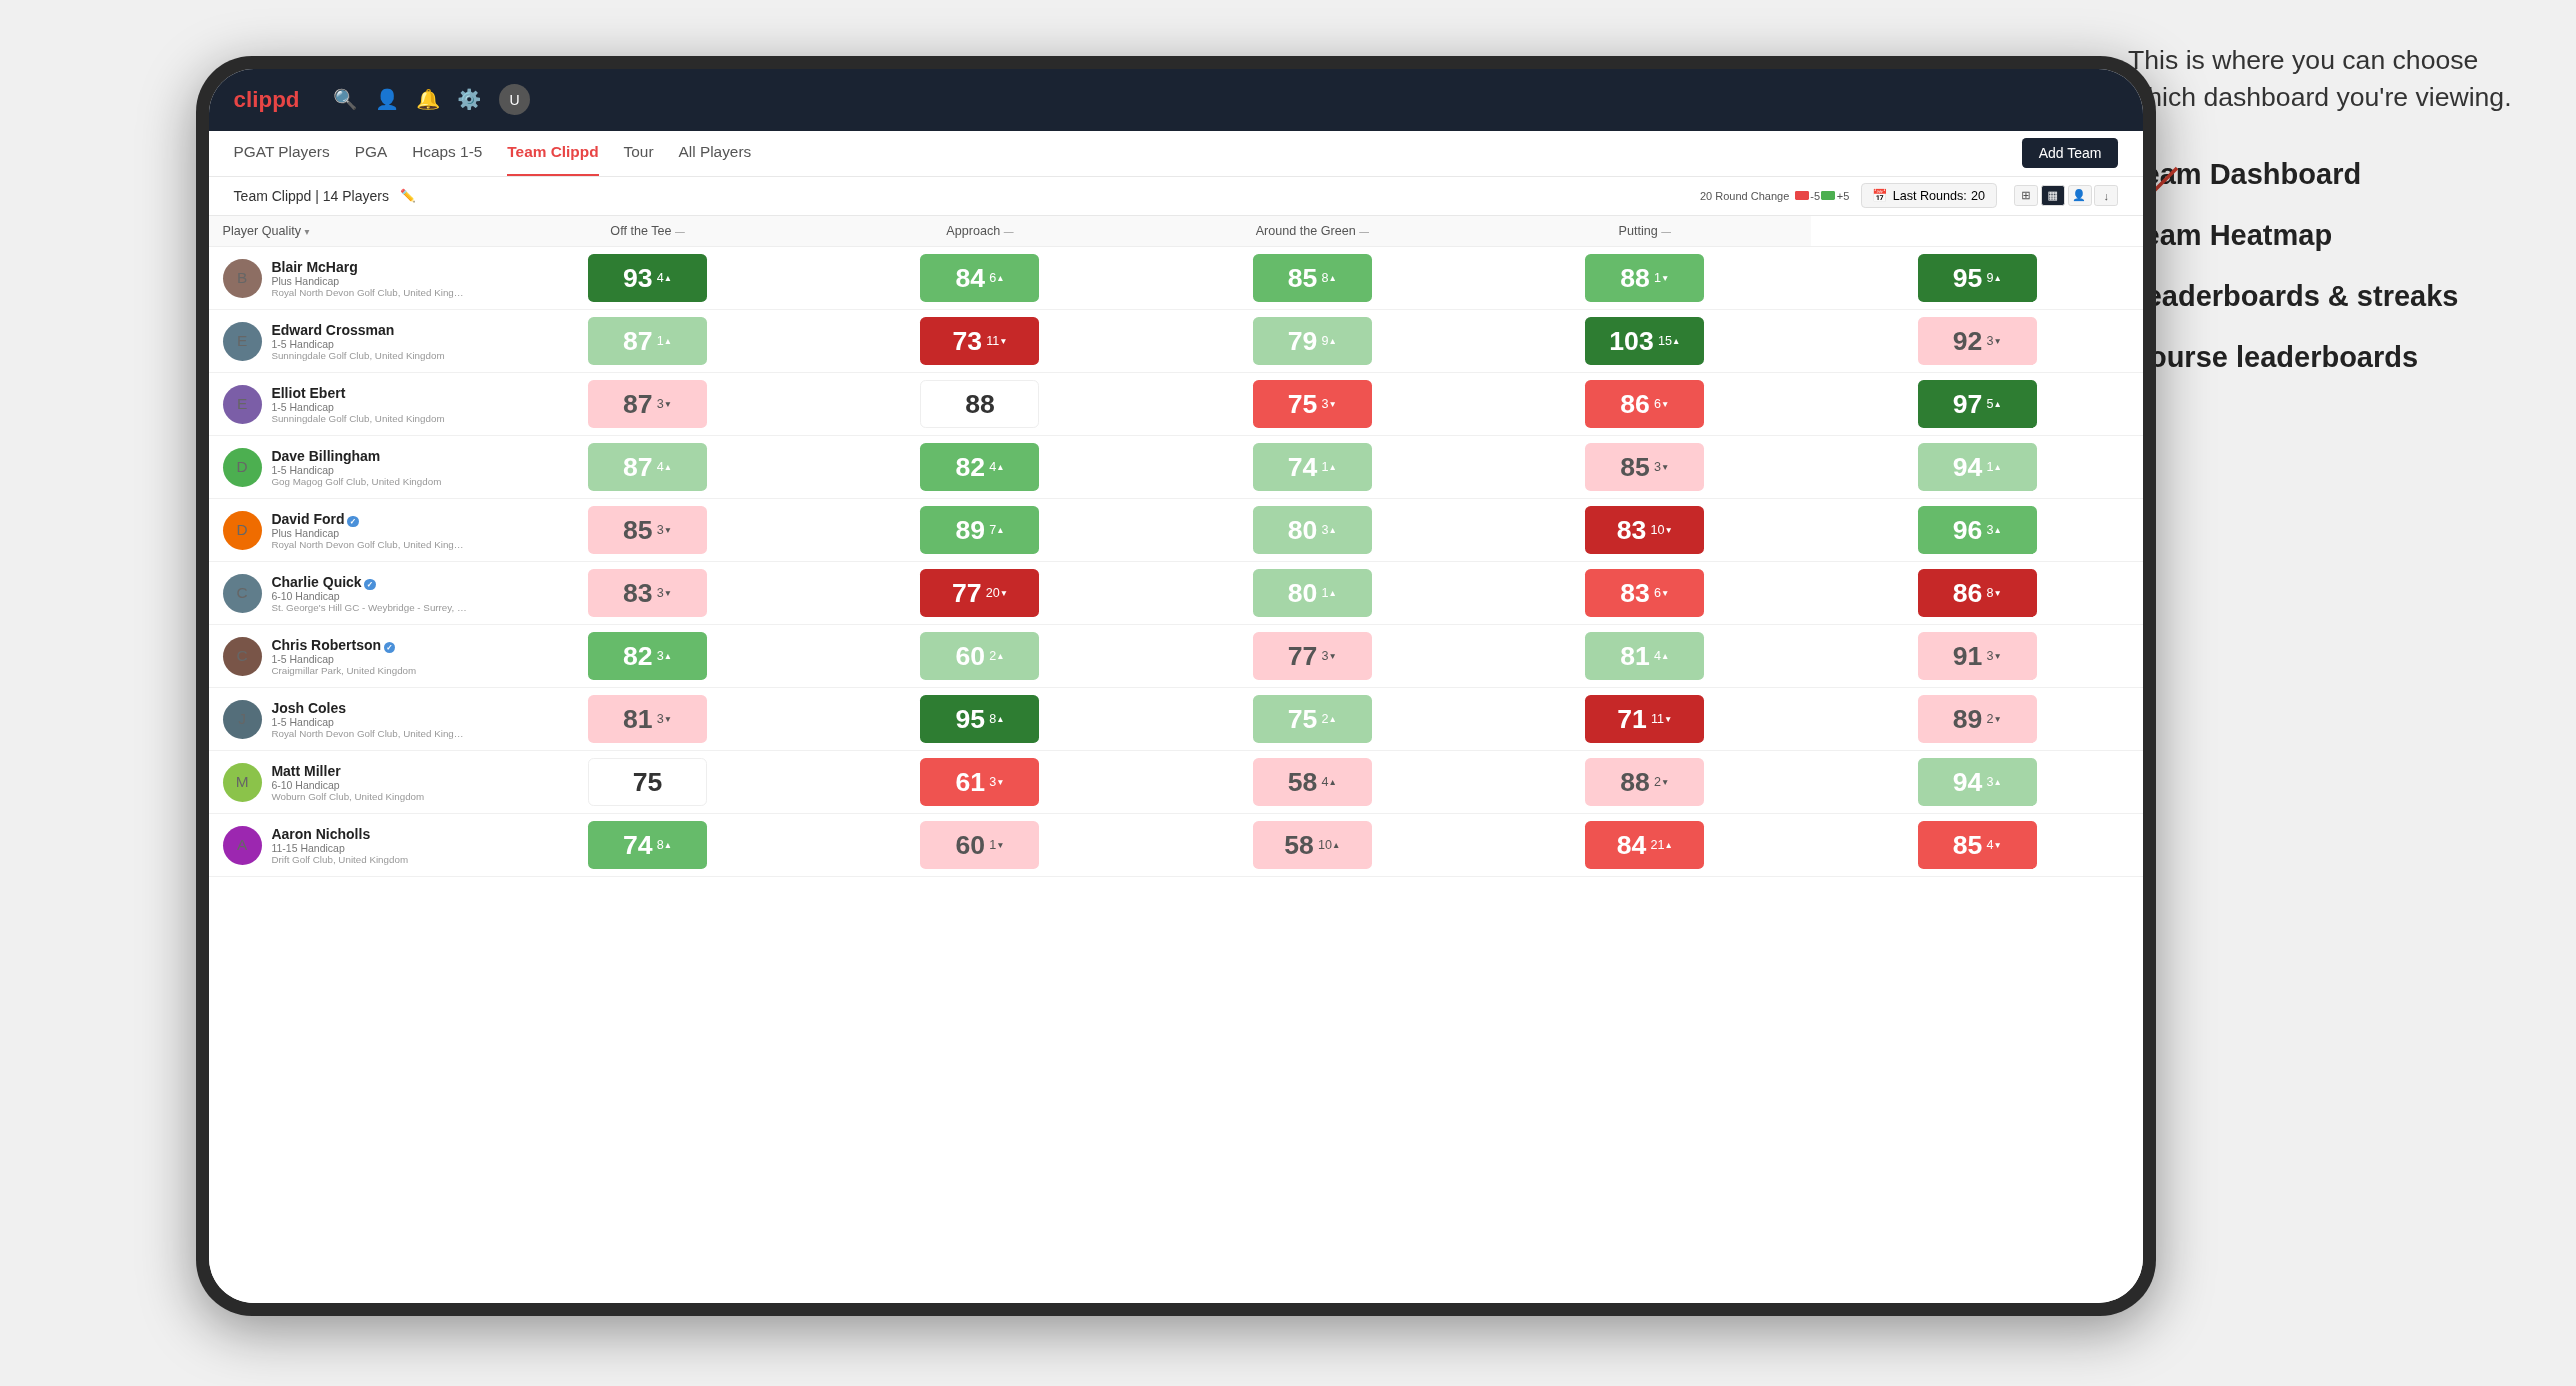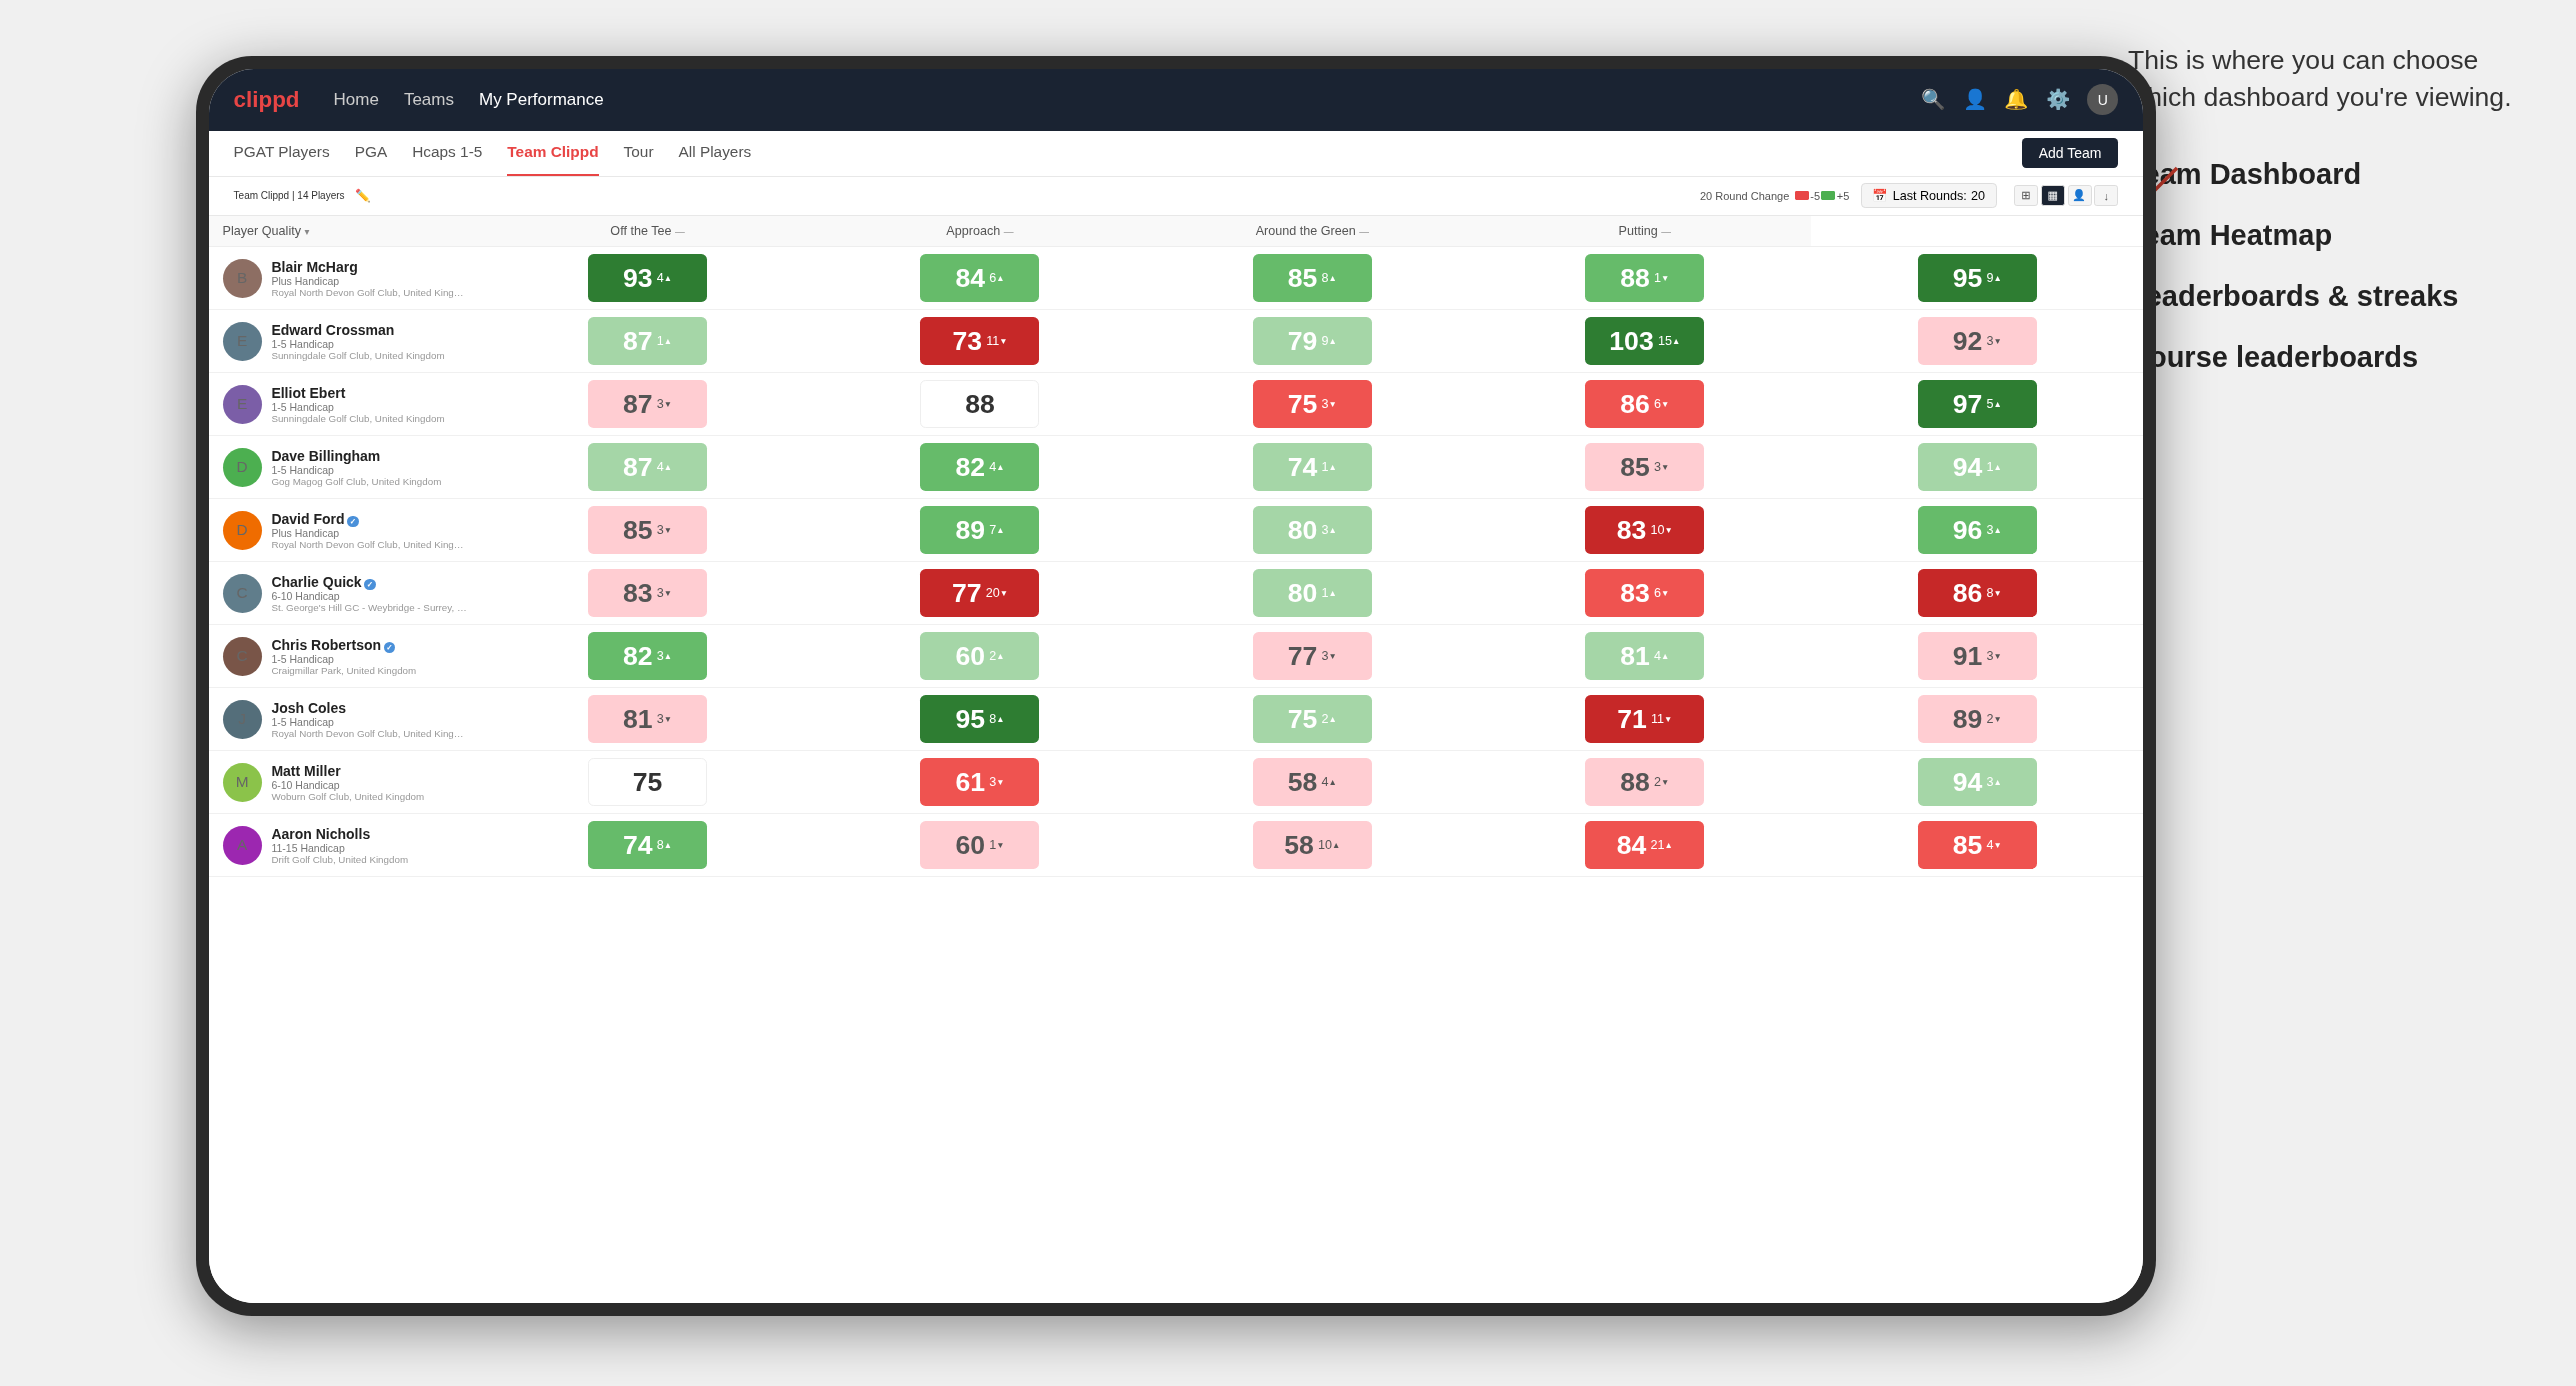--- a/index.html
+++ b/index.html
@@ -156,21 +156,21 @@
       background: #fff;
       height: 39px;
       display: flex;
       align-items: center;
       padding: 0 25px;
       border-bottom: 0.7px solid #e8e8e8;
       flex-shrink: 0;
       gap: 11.2px;
     }
     .team-name-label {
-      font-size: 10px;
+      font-size: 14px;
       color: #333;
       font-weight: 500;
     }
     .team-edit-icon {
       color: #999;
       font-size: 12.6px;
       cursor: pointer;
     }
     .team-header-spacer { flex: 1; }
     .round-change-area {
@@ -372,26 +372,20 @@
       <span class="menu-item-label">Leaderboards &amp; streaks</span>
       <span class="menu-item-label">Course leaderboards</span>
     </div>
 </div>
 
 <div class="tablet-frame">
   <div class="tablet-screen">
 
     <nav class="nav-bar">
       <span class="nav-logo">clippd</span>
-      <div class="nav-links">
-
-      <a class="nav-link">Home</a>
-          <a class="nav-link">Teams</a>
-          <a class="nav-link active">My Performance</a>
-        </div>
       <div class="nav-icons">
         <span class="nav-icon">🔍</span>
         <span class="nav-icon">👤</span>
         <span class="nav-icon">🔔</span>
         <span class="nav-icon">⚙️</span>
         <div class="nav-avatar">U</div>
       </div>
     </nav>
 
     <div class="sub-nav">

